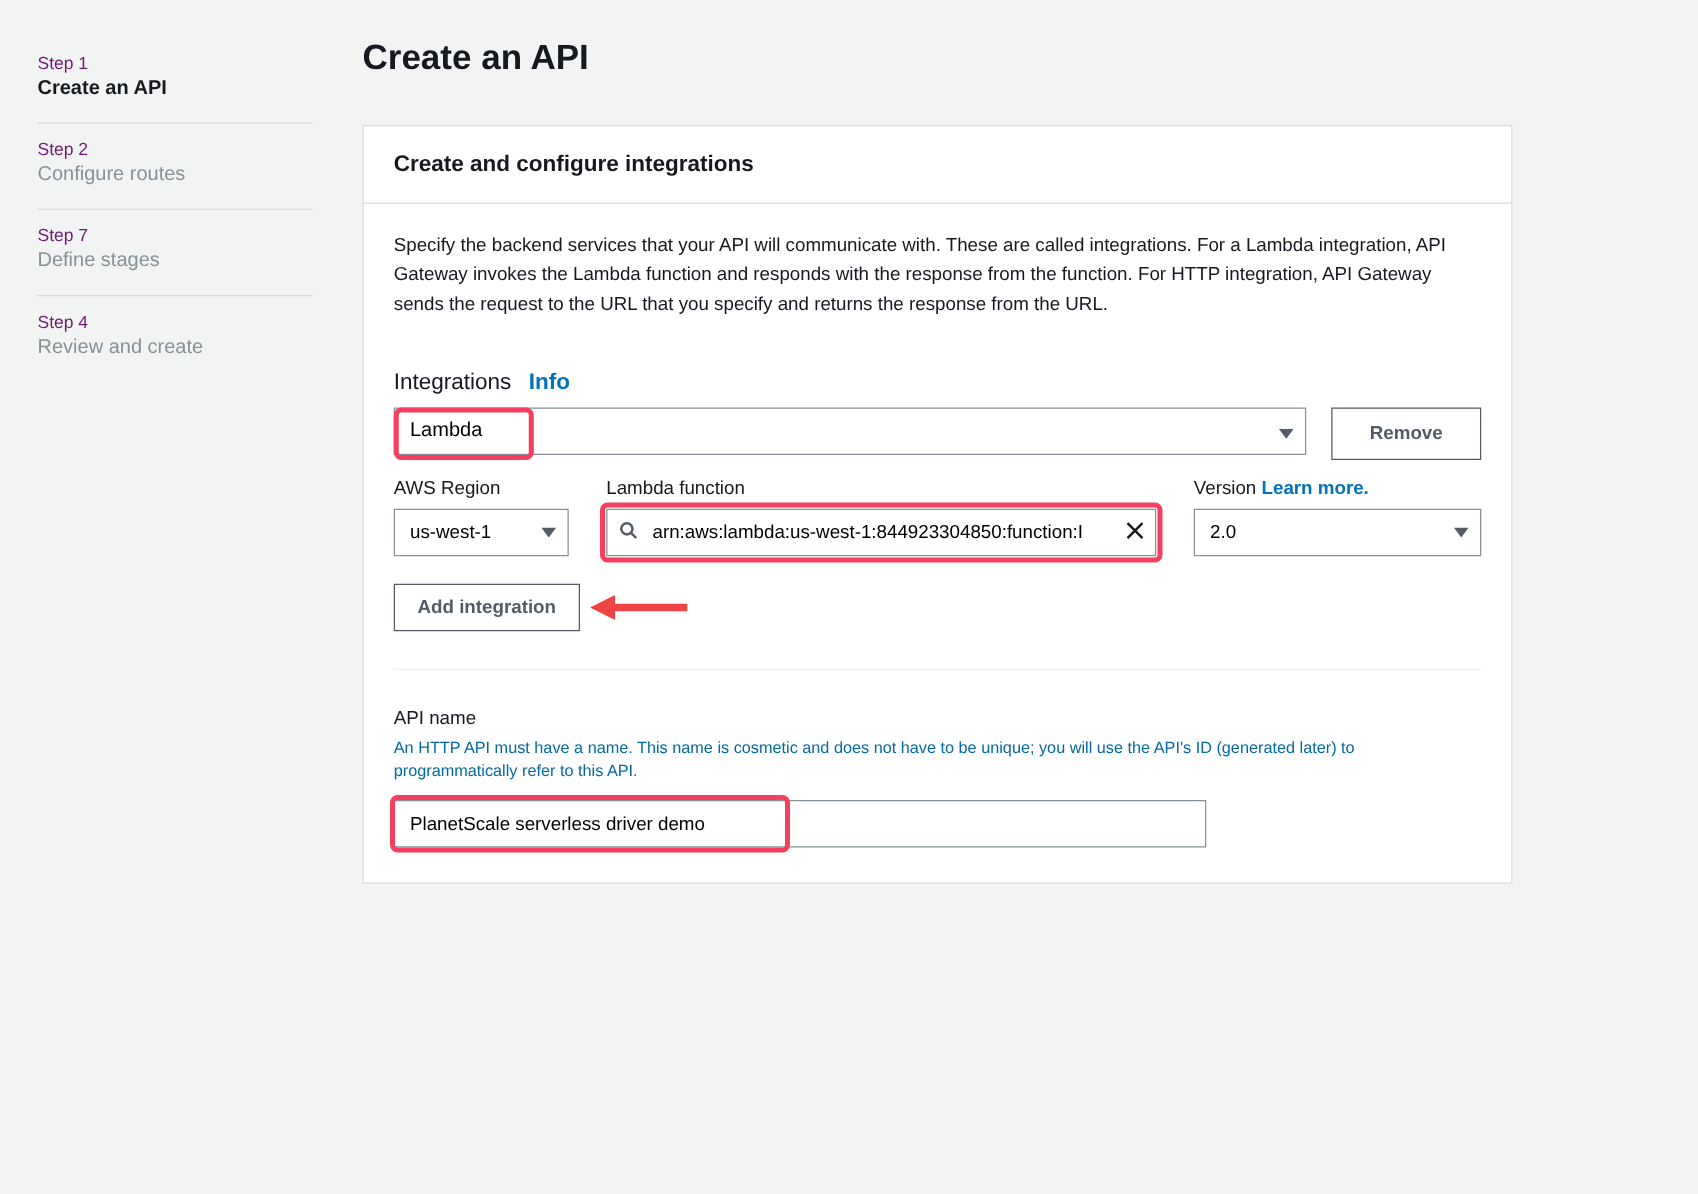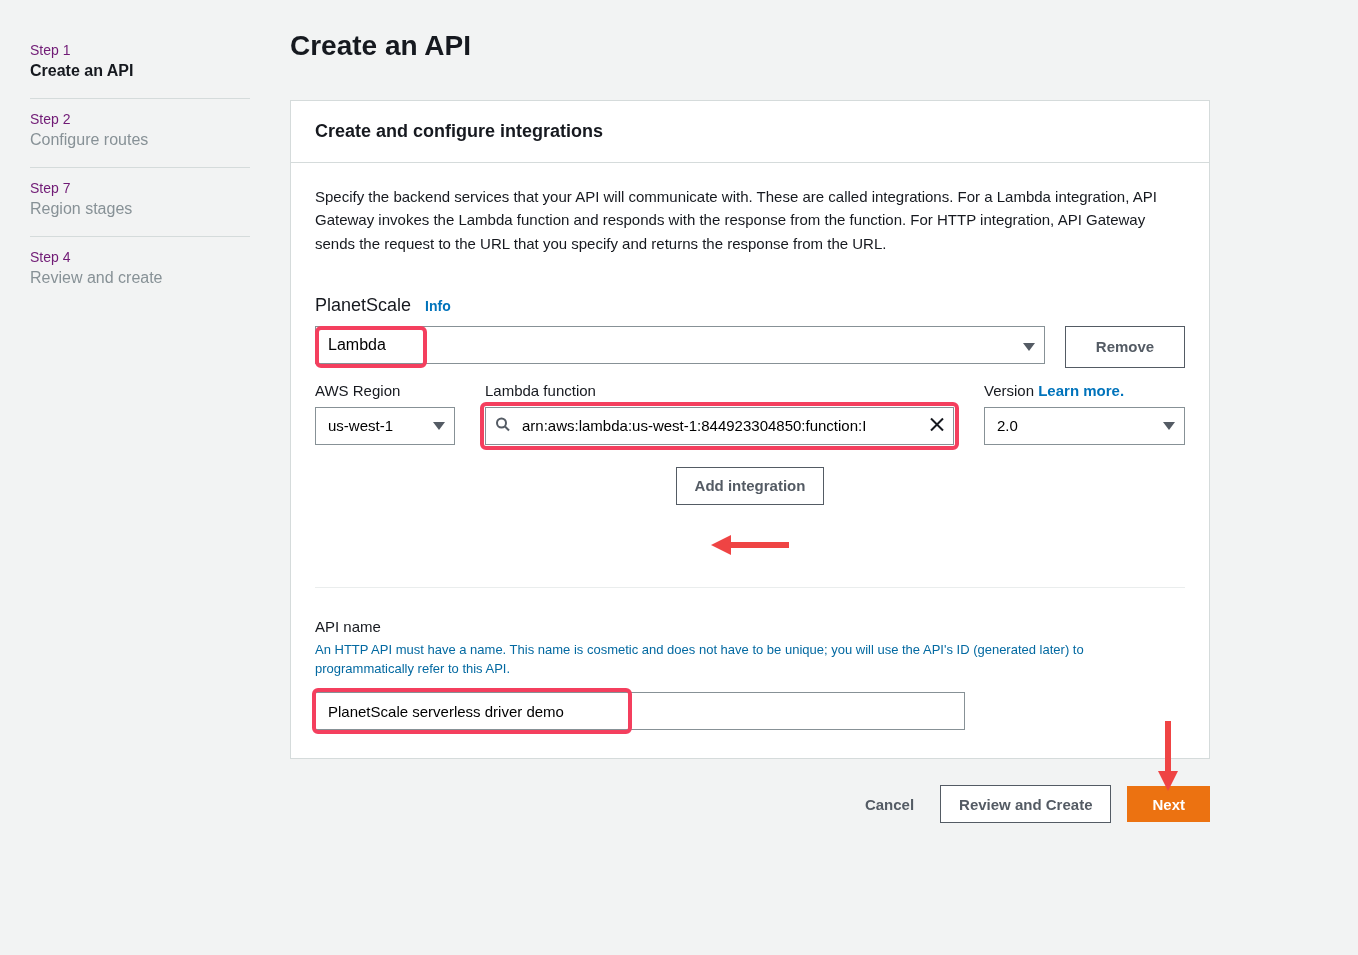--- a/index.html
+++ b/index.html
@@ -72,21 +72,21 @@
     align-items: baseline;
     gap: 14px;
     margin-bottom: 10px;
   }
   .section-head h3 {
     font-size: 18px;
     font-weight: 400;
   }
   .info-link {
     color: #0073bb;
-    font-size: 14px;
+    font-size: 18px;
     font-weight: 700;
     text-decoration: none;
   }
   .integration-row {
     display: flex;
     gap: 20px;
     align-items: stretch;
     margin-bottom: 14px;
   }
   .type-select-wrap {
@@ -146,21 +146,21 @@
     height:38px;
     border:1px solid #879196;
     background:#fff;
     padding: 0 34px 0 12px;
     font-size:15px;
     appearance:none;
     cursor:pointer;
     width:100%;
   }
   .region-field .select-wrap { width:140px; }
-  .version-field .select-wrap { width:201px; }
+  .version-field .select-wrap { width:230px; }
   .lambda-field { flex:1; position:relative; }
   .search-wrap {
     position:relative;
     border-radius:10px;
   }
   .search-input {
     width:100%;
     height:38px;
     border:1px solid #879196;
     padding: 0 36px 0 36px;
@@ -186,21 +186,21 @@
     border-radius:6px;
     pointer-events:none;
   }
   .version-field .learn-link {
     color:#0073bb;
     font-weight:700;
     text-decoration:none;
     font-size:15px;
   }
   .version-label-row { margin-bottom:8px; font-size:15px;}
-  .add-btn-row { display:flex; align-items:center; gap:28px; margin-bottom:30px;flex-direction:column;}
+  .add-btn-row { display:flex; align-items:center; gap:8px; margin-bottom:30px;}
   .add-btn {
     height:38px;
     padding:0 18px;
     background:#fff;
     border:1px solid #545b64;
     color:#545b64;
     font-size:15px;
     font-weight:700;
     cursor:pointer;
   }
@@ -289,40 +289,40 @@
     <div class="step active">
       <div class="step-num">Step 1</div>
       <div class="step-title">Create an API</div>
     </div>
     <div class="step">
       <div class="step-num">Step 2</div>
       <div class="step-title">Configure routes</div>
     </div>
     <div class="step">
       <div class="step-num">Step 7</div>
-      <div class="step-title">Region stages</div>
+      <div class="step-title">Define stages</div>
     </div>
     <div class="step">
       <div class="step-num">Step 4</div>
       <div class="step-title">Review and create</div>
     </div>
   </aside>
 
   <main class="main">
     <h1 class="page-title">Create an API</h1>
 
     <div class="panel">
       <div class="panel-header">
         <h2>Create and configure integrations</h2>
       </div>
       <div class="panel-body">
         <p class="description">Specify the backend services that your API will communicate with. These are called integrations. For a Lambda integration, API Gateway invokes the Lambda function and responds with the response from the function. For HTTP integration, API Gateway sends the request to the URL that you specify and returns the response from the URL.</p>
 
         <div class="section-head">
-          <h3>PlanetScale</h3>
+          <h3>Integrations</h3>
           <a href="#" class="info-link">Info</a>
         </div>
 
         <div class="integration-row">
           <div class="type-select-wrap">
             <select class="type-select">
               <option>Lambda</option>
             </select>
             <span class="caret">
               <svg width="12" height="8">
@@ -400,25 +400,14 @@
 
         <div class="api-name-label">API name</div>
         <div class="api-name-help">An HTTP API must have a name. This name is cosmetic and does not have to be unique; you will use the API's ID (generated later) to programmatically refer to this API.</div>
         <div class="api-name-input-wrap">
           <input class="api-name-input" value="PlanetScale serverless driver demo" style="">
           <div class="api-hl"></div>
         </div>
       </div>
     </div>
 
-    <div class="footer-actions">
-      <span class="next-arrow">
-        <svg width="24" height="70" viewBox="0 0 24 70">
-          <line x1="12" y1="0" x2="12" y2="54" stroke="#ef4444" stroke-width="6"></line>
-          <polygon points="12,70 2,50 22,50" fill="#ef4444"></polygon>
-        </svg>
-      </span>
-      <button class="btn-cancel">Cancel</button>
-      <button class="btn-review">Review and Create</button>
-      <button class="btn-next">Next</button>
-    </div>
   </main>
 </div>
 
 </body></html>

